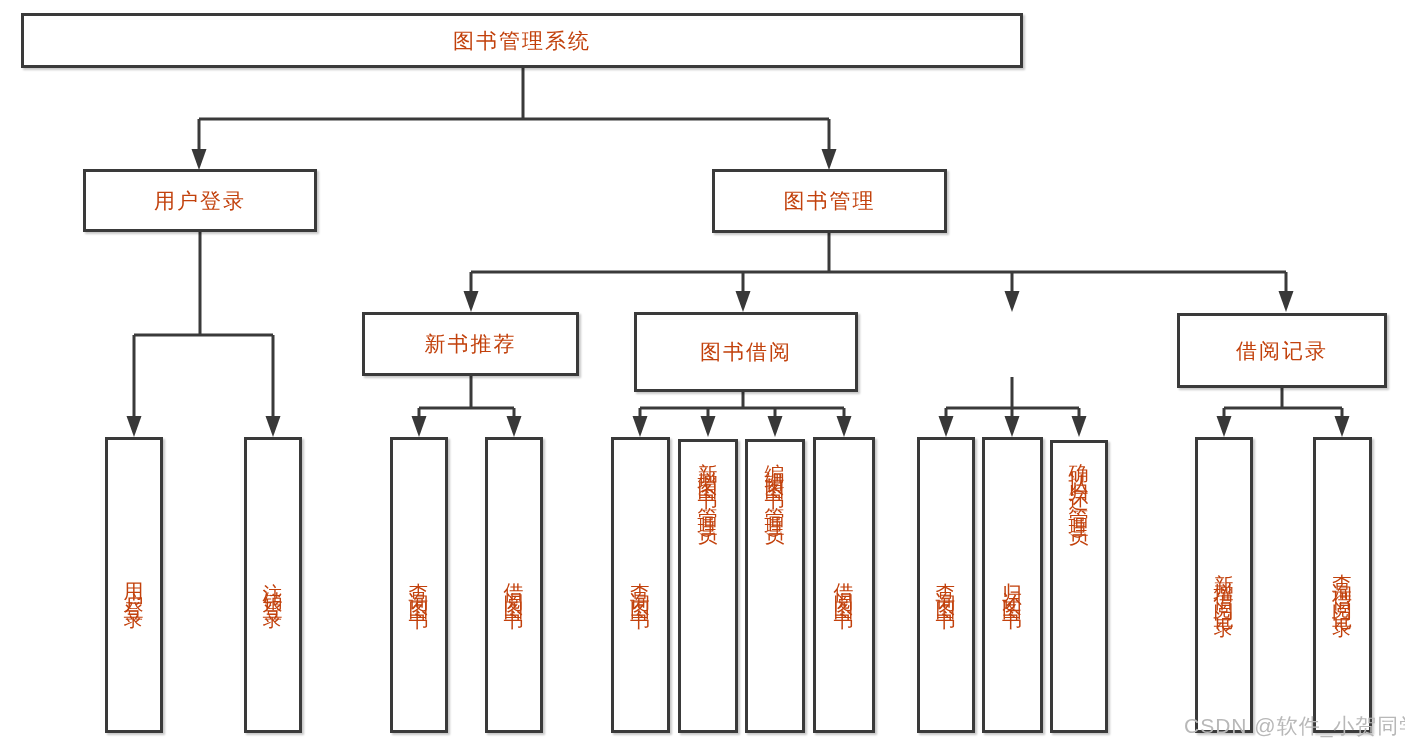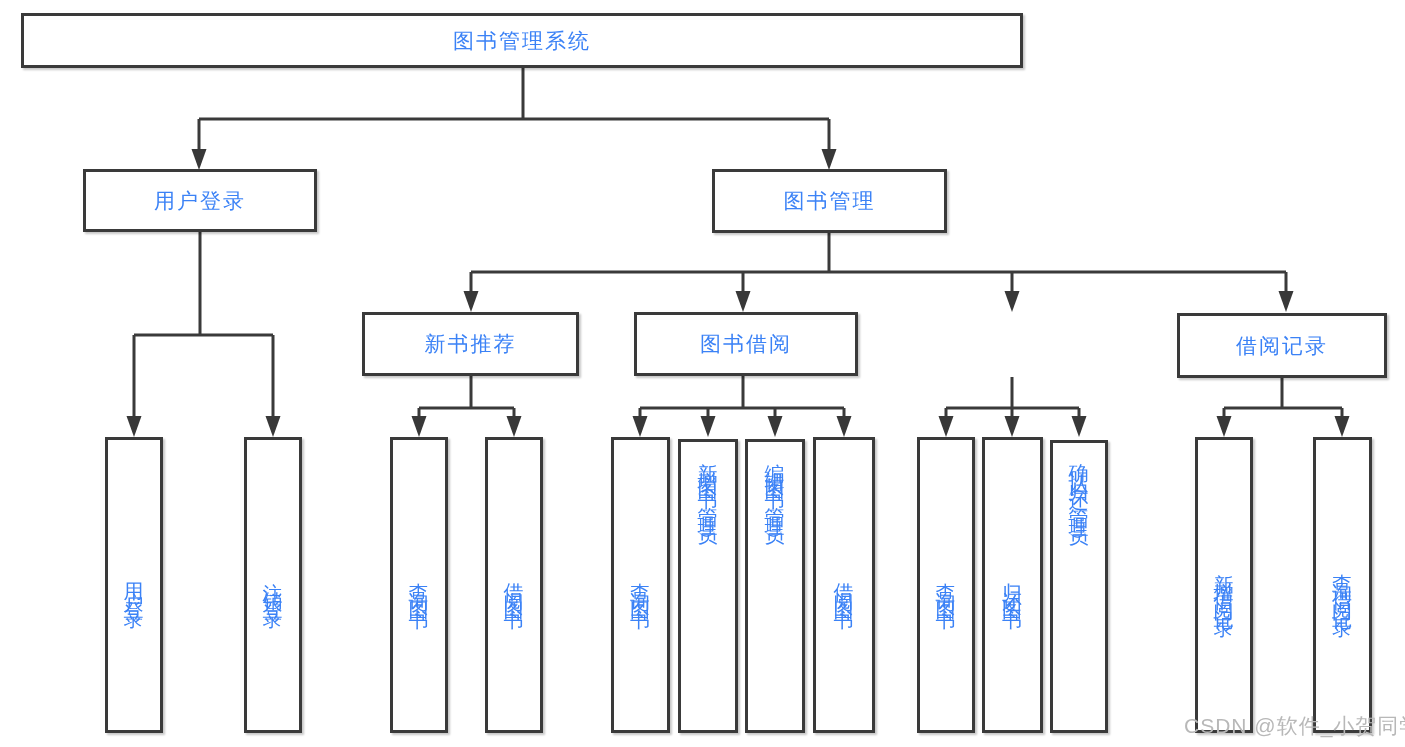--- a/index.html
+++ b/index.html
@@ -12,21 +12,21 @@
   }
   #connectors{position:absolute;left:0;top:0;width:1405px;height:747px;}
   .box{
     position:absolute;
     box-sizing:border-box;
     border:3px solid #3a3a3a;
     background:#ffffff;
     display:flex;
     align-items:center;
     justify-content:center;
-    color:#3b82f6;
+    color:#c2410c;
     box-shadow:2px 2px 2px rgba(0,0,0,0.22);
   }
   .box.h span{
     font-size:21px;
     letter-spacing:2px;
     white-space:nowrap;
     line-height:1.2;
   }
   .box.v span{
     writing-mode:vertical-rl;
@@ -98,24 +98,24 @@
   <div class="box h" style="left:83px;top:169px;width:234px;height:63px">
     <span>用户登录</span>
   </div>
   <div class="box h" style="left:712px;top:169px;width:235px;height:64px">
     <span>图书管理</span>
   </div>
 
   <div class="box h" style="left:362px;top:312px;width:217px;height:64px">
     <span>新书推荐</span>
   </div>
-  <div class="box h" style="left:634px;top:312px;width:224px;height:64px">
+  <div class="box h" style="left:634px;top:312px;width:224px;height:80px">
     <span>图书借阅</span>
   </div>
-  <div class="box h" style="left:1177px;top:313px;width:210px;height:65px">
+  <div class="box h" style="left:1177px;top:313px;width:210px;height:75px">
     <span>借阅记录</span>
   </div>
 
   <div class="box v" style="left:105px;top:437px;width:58px;height:296px">
     <span>用户登录</span>
   </div>
   <div class="box v" style="left:244px;top:437px;width:58px;height:296px">
     <span>注销登录</span>
   </div>
 

